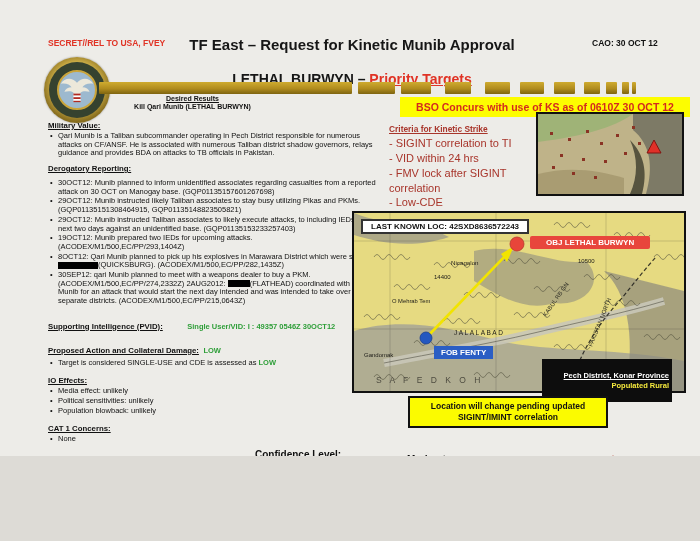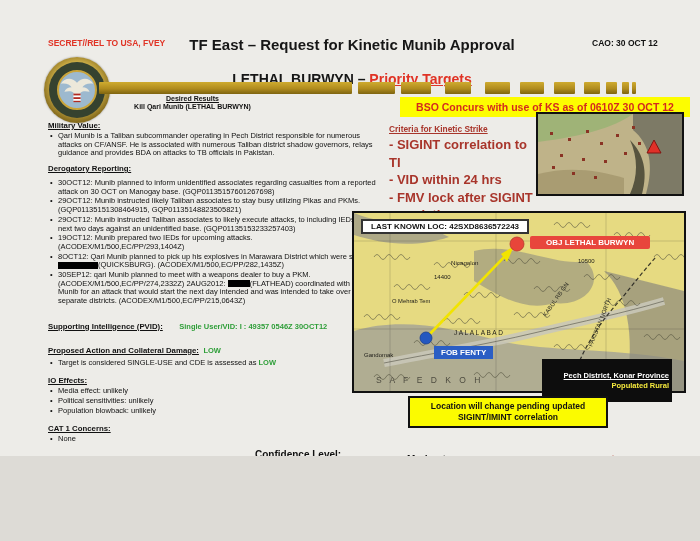--- a/index.html
+++ b/index.html
@@ -33,26 +33,26 @@
          color:#d42a1e; font-weight:bold; font-size:10.5px; text-align:center; line-height:20px; }
   
   .leftcol { position:absolute; left:48px; top:121px; width:333px; }
   .sec { margin-bottom:6px; }
   .h { font-weight:bold; text-decoration:underline; font-size:7.8px; color:#111; margin-bottom:2px; }
   .bullet { position:relative; padding-left:10px; font-size:7.5px; line-height:1.16; margin-bottom:1px; }
   .bullet::before { content:"\2022"; position:absolute; left:2px; top:0; }
   .green { color:#2e9e38; font-weight:bold; }
   .redact { display:inline-block; background:#000; height:7px; vertical-align:middle; }
   .r40 { width:40px; } .r22 { width:22px; }
-  .intel-val { margin-left:12px; font-size:7.5px; }
+  .intel-val { margin-left:20px; font-size:7.5px; }
   .inline-h { display:inline; }
   
   .criteria { position:absolute; left:389px; top:124px; width:150px; color:#a8352b; }
   .criteria .ch { font-size:8.4px; font-weight:bold; text-decoration:underline; margin-bottom:2px; }
-  .criteria .ci { font-size:13px; font-weight:bold; line-height:1.35; }
+  .criteria .ci { font-size:11px; font-weight:normal; line-height:1.35; }
   
   .inset { position:absolute; left:536px; top:112px; width:148px; height:84px; border:2px solid #111; background:#bfb389; }
   
   .map { position:absolute; left:352px; top:211px; width:334px; height:182px; border:2px solid #111; background:#e6da81; }
   .map svg.base { position:absolute; left:0; top:0; }
   .lastloc { position:absolute; left:7px; top:6px; background:#fff; border:2px solid #333;
              padding:1px 8px; font-size:8px; font-weight:bold; white-space:nowrap; }
   .obj-label { position:absolute; left:176px; top:23px; background:#e8463c; color:#fff;
                font-size:8px; font-weight:bold; padding:2px 16px; border-radius:2px; white-space:nowrap; }
   .fob-label { position:absolute; left:80px; top:133px; background:#2b5ec4; color:#fff;

